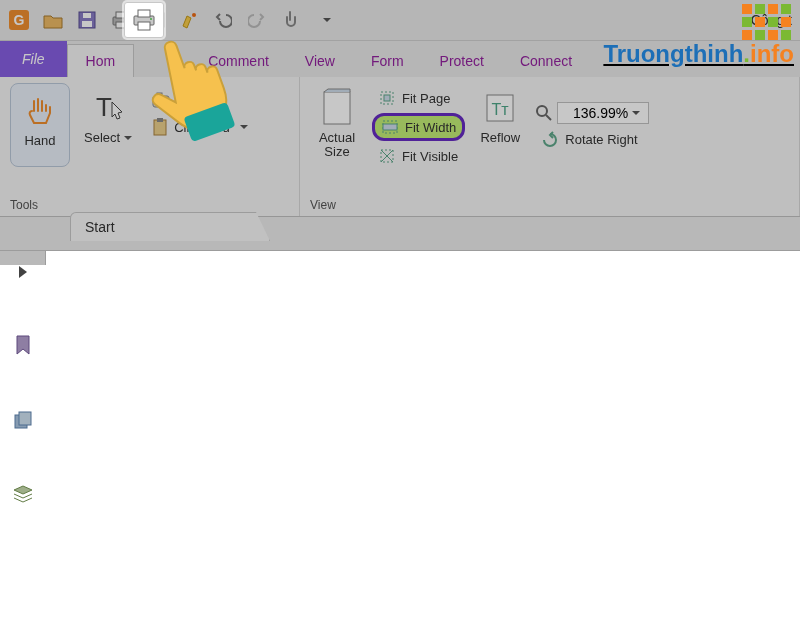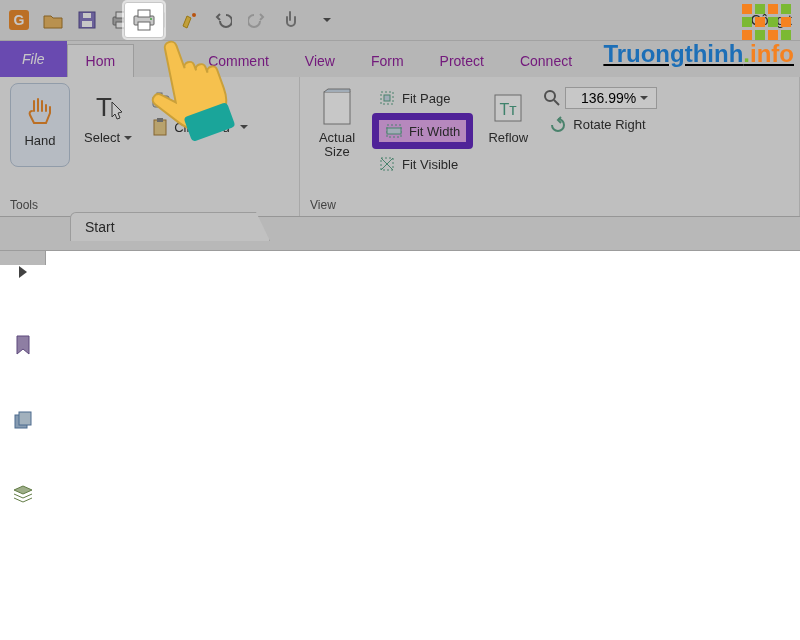--- a/index.html
+++ b/index.html
@@ -26,21 +26,21 @@
   .group-label { text-align: left; font-size: 12px; color: #555; padding: 4px 0 2px; }
 
   .bigbtn { display: flex; flex-direction: column; align-items: center; gap: 2px; padding: 4px 6px; cursor: pointer; }
   .bigbtn .glyph { width: 42px; height: 42px; display:flex;align-items:center;justify-content:center; }
   .bigbtn .cap { font-size: 13px; color: #333; text-align: center; line-height: 1.1; }
 
   .hand-box { border: 1px solid #b8c8dc; background: #e8f0fa; border-radius: 8px; padding: 6px 8px 18px; }
 
   .stack { display: flex; flex-direction: column; gap: 4px; }
   .smallbtn { display: flex; align-items: center; gap: 6px; font-size: 13px; color: #333; padding: 3px 6px; cursor: pointer; white-space: nowrap; }
-  .smallbtn.sel { background: #f0abfc; border: 7px solid #6d28d9; border-radius: 4px; }
+  .smallbtn.sel { background: #bef264; border: 3px solid #6d28d9; border-radius: 12px; }
   .drop::after { content: ""; display:inline-block; border: 4px solid transparent; border-top-color:#555; margin-left:4px; transform: translateY(2px);}
 
   .zoombox { border:1px solid #c0c0c0; background:#fff; padding:2px 8px; font-size:14px; min-width:92px; text-align:right; display:flex;align-items:center;justify-content:flex-end;gap:4px;}
   .zoombox::after{content:"";border:4px solid transparent;border-top-color:#555;transform:translateY(2px);}
 
   
   .doctabs { height: 34px; background: #ececec; display:flex; align-items:flex-end; padding: 0 0 9px 70px; gap:4px; border-bottom:1px solid #c8c8c8;}
   .doctab { background:#f7f7f7; border:1px solid #c8c8c8; border-bottom:none; border-radius: 6px 12px 0 0 / 6px 18px 0 0; padding:6px 18px 6px 14px; font-size:14px; color:#333; display:flex;align-items:center;gap:10px; cursor:pointer; min-width:200px; clip-path: polygon(0 0, calc(100% - 14px) 0, 100% 100%, 0 100%);}
   .doctab .x { font-size:14px; color:#666; cursor:pointer; }
 
@@ -218,21 +218,21 @@
         </div>
         <div class="bigbtn">
           <span class="glyph">
             <svg width="34" height="34">
                 <rect x="4" y="4" width="26" height="26" fill="#fff" stroke="#888"></rect>
                 <text x="17" y="24" text-anchor="middle" font-size="16" fill="#4a8" font-family="Times">Tᴛ</text>
               </svg>
           </span>
           <span class="cap">Reflow</span>
         </div>
-        <div class="stack" style="margin-top:4px">
+        <div class="stack" style="margin-top:19px">
           <div style="display:flex;gap:4px;align-items:center">
             <svg width="18" height="18">
                 <circle cx="7" cy="7" r="5" fill="none" stroke="#666" stroke-width="2"></circle>
                 <line x1="11" y1="11" x2="16" y2="16" stroke="#666" stroke-width="2"></line>
               </svg>
             <div class="zoombox">
                 <span>136.99%</span>
               </div>
           </div>
           <div class="smallbtn">

